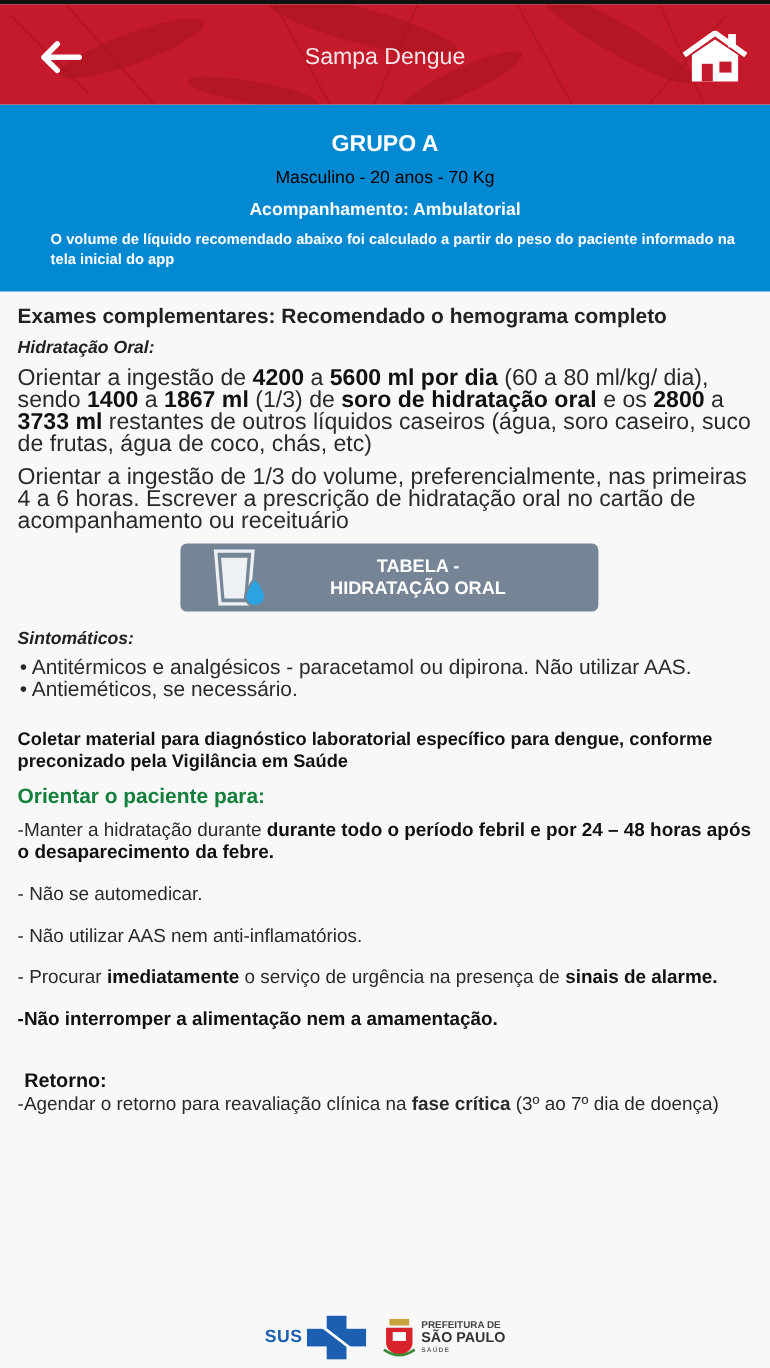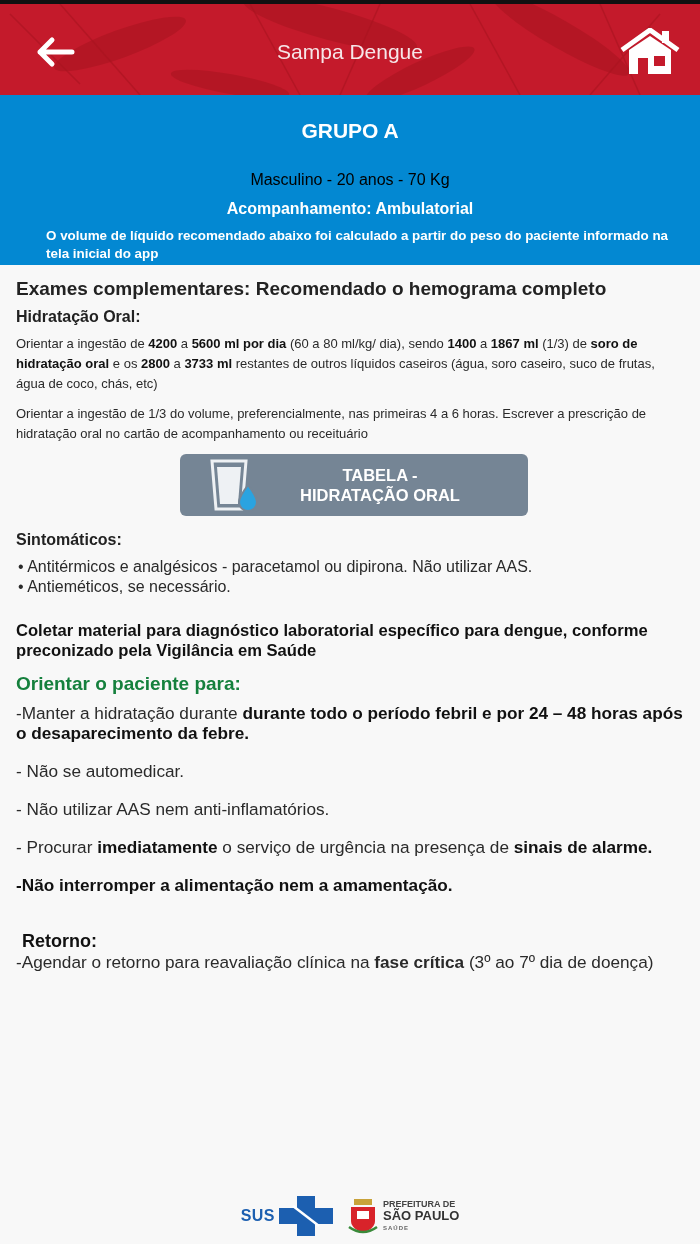--- a/index.html
+++ b/index.html
@@ -4,33 +4,33 @@
 <style>
   html, body { margin:0; padding:0; }
   body { width:700px; height:1244px; background:#f8f8f8; font-family:"Liberation Sans", sans-serif; color:#222; position:relative; overflow:hidden; }
   .statusbar { height:4px; background:#111; }
   .appbar { position:relative; height:91px; background:#c41a2b; overflow:hidden; }
   .appbar .bg { position:absolute; inset:0; }
   .appbar .title { position:absolute; left:0; right:0; top:36px; text-align:center; color:#f6e6e8; font-size:21px; }
   .back-btn { position:absolute; left:36px; top:32px; width:42px; height:32px; cursor:pointer; }
   .home-btn { position:absolute; right:20px; top:24px; width:60px; height:48px; cursor:pointer; }
   .banner { background:#0388d2; color:#fff; text-align:center; padding:24px 30px 22px; height:170px; box-sizing:border-box; }
-  .banner .grupo { font-size:21px; font-weight:bold; margin-bottom:28px; }
+  .banner .grupo { font-size:21px; font-weight:bold; margin-bottom:10px; }
   .banner .patient { font-size:16px; color:#000000; margin-bottom:11px; }
   .banner .acomp { font-size:16px; font-weight:bold; margin-bottom:9px; }
   .banner .note { font-size:13.4px; font-weight:bold; text-align:left; line-height:18px; padding-left:16px; }
   .content { padding:10px 16px 0 16px; }
   .h-exames { font-size:19px; font-weight:bold; line-height:23px; margin:2px 0 8px; }
-  .h-small { font-size:16px; font-weight:bold; margin:0 0 8px; }
-  .p { font-size:13px; line-height:20px; margin:0 0 10px; color:#2a2a2a; }
+  .h-small { font-size:16px; font-weight:bold; margin:0 0 8px;font-style:italic; }
+  .p { font-size:21px; line-height:20px; margin:0 0 10px; color:#2a2a2a; }
   .p b { color:#111; }
   .btn-wrap { text-align:center; margin:5px 0 14px; }
-  .tabela-btn { display:inline-flex; align-items:center; width:348px; height:62px; background:#758595; border-radius:6px; cursor:pointer; box-sizing:border-box; padding-left:26px; margin-left:8px; }
+  .tabela-btn { display:inline-flex; align-items:center; width:380px; height:62px; background:#758595; border-radius:6px; cursor:pointer; box-sizing:border-box; padding-left:26px; margin-left:8px; }
   .tabela-btn .label { flex:1; color:#fff; font-weight:bold; font-size:16.5px; line-height:20px; text-align:center; padding-right:30px; }
-  .bullets { font-size:16px; line-height:20px; margin:0 0 24px; color:#2a2a2a; }
+  .bullets { font-size:19px; line-height:20px; margin:0 0 24px; color:#2a2a2a; }
   .bullets div { padding-left:2px; }
   .h-bold-para { font-size:16.6px; font-weight:bold; line-height:20px; margin:16px 0 12px; color:#111; }
   .h-orientar { font-size:19px; font-weight:bold; margin:0 0 8px; color:#15803d; }
   .orient-item { font-size:17.2px; line-height:20px; margin:0 0 18px; color:#2a2a2a; }
   .orient-item b { color:#111; }
   .retorno-h { font-size:18px; font-weight:bold; margin:36px 0 0 6px; color:#111; }
   .ret-item { font-size:17.2px; line-height:20px; margin:0 0 20px; color:#2a2a2a; }
   .footer { position:absolute; left:0; right:0; top:1196px; height:40px; display:flex; justify-content:center; align-items:center; gap:14px; }
   .sus { display:flex; align-items:center; gap:4px; }
   .sus-text { color:#1c5fb0; font-weight:bold; font-size:16px; letter-spacing:0.5px; }

